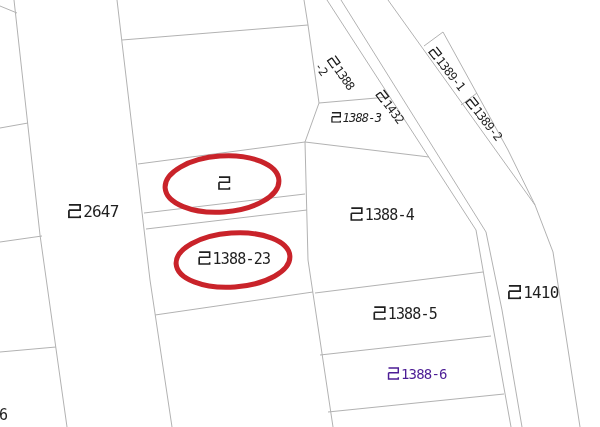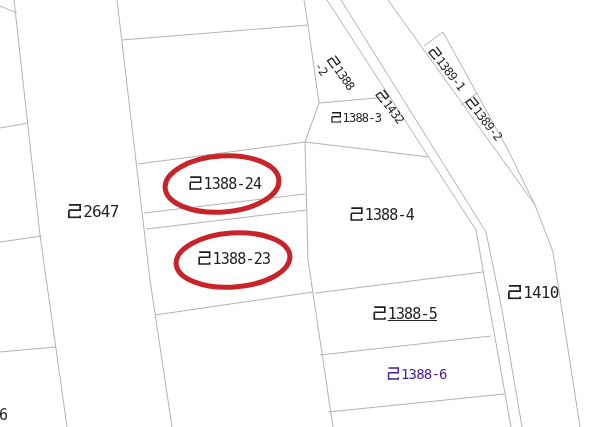--- a/index.html
+++ b/index.html
@@ -69,50 +69,50 @@
     </g>
     <g id="highlights">
         <ellipse cx="222" cy="184" rx="57" ry="28" fill="none" stroke="#c9232a" stroke-width="5" transform="rotate(-4 222 184)"></ellipse>
         <ellipse cx="233" cy="260" rx="57" ry="27" fill="none" stroke="#c9232a" stroke-width="5" transform="rotate(-4 233 260)"></ellipse>
       </g>
   </svg>
 
   <div id="labels-layer">
       <div class="map-label" title="己1388-24" style="left: 225px; top: 184px; font-size: 15px; color: rgb(31, 31, 31); transform: translate(-50%, -50%) rotate(0deg);"><svg class="ji" viewBox="0 0 12 13" aria-hidden="true">
           <path d="M1.2 1.1 H10.8 V5.7 H1.2 M1.2 5.7 V11.9 H10.8 V10.2" fill="none" stroke="currentColor" stroke-width="1.5"></path>
-        </svg><span>1388-24</span></div>
+        </svg></div>
       <div class="map-label" title="己1388-23" style="left: 234px; top: 259px; font-size: 15px; color: rgb(31, 31, 31); transform: translate(-50%, -50%) rotate(0deg);"><svg class="ji" viewBox="0 0 12 13" aria-hidden="true">
           <path d="M1.2 1.1 H10.8 V5.7 H1.2 M1.2 5.7 V11.9 H10.8 V10.2" fill="none" stroke="currentColor" stroke-width="1.5"></path>
         </svg><span>1388-23</span></div>
       <div class="map-label" title="己1409" style="left: 93px; top: 212px; font-size: 16px; color: rgb(31, 31, 31); transform: translate(-50%, -50%) rotate(0deg);"><svg class="ji" viewBox="0 0 12 13" aria-hidden="true">
           <path d="M1.2 1.1 H10.8 V5.7 H1.2 M1.2 5.7 V11.9 H10.8 V10.2" fill="none" stroke="currentColor" stroke-width="1.5"></path>
         </svg><span>2647</span></div>
       <div class="map-label" title="己1388" style="left: 341px; top: 73px; font-size: 12px; color: rgb(31, 31, 31); transform: translate(-50%, -50%) rotate(55deg);"><svg class="ji" viewBox="0 0 12 13" aria-hidden="true">
           <path d="M1.2 1.1 H10.8 V5.7 H1.2 M1.2 5.7 V11.9 H10.8 V10.2" fill="none" stroke="currentColor" stroke-width="1.5"></path>
         </svg><span>1388</span></div>
       <div class="map-label" title="-2" style="left: 321px; top: 69px; font-size: 12px; color: rgb(31, 31, 31); transform: translate(-50%, -50%) rotate(55deg);"><span>-2</span></div>
       <div class="map-label" title="己1432" style="left: 390px; top: 107px; font-size: 12px; color: rgb(31, 31, 31); transform: translate(-50%, -50%) rotate(53deg);"><svg class="ji" viewBox="0 0 12 13" aria-hidden="true">
           <path d="M1.2 1.1 H10.8 V5.7 H1.2 M1.2 5.7 V11.9 H10.8 V10.2" fill="none" stroke="currentColor" stroke-width="1.5"></path>
         </svg><span>1432</span></div>
-      <div class="map-label" title="己1388-3" style="left: 356px; top: 118px; font-size: 12px; color: rgb(31, 31, 31); transform: translate(-50%, -50%) rotate(0deg);"><svg class="ji" viewBox="0 0 12 13" aria-hidden="true">
+      <div class="map-label" title="己1388-3" style="left: 356px; top: 118px; font-size: 12px; color: rgb(31, 31, 31); transform: translate(-50%, -50%) rotate(0deg); font-style: italic;"><svg class="ji" viewBox="0 0 12 13" aria-hidden="true">
           <path d="M1.2 1.1 H10.8 V5.7 H1.2 M1.2 5.7 V11.9 H10.8 V10.2" fill="none" stroke="currentColor" stroke-width="1.5"></path>
         </svg><span>1388-3</span></div>
       <div class="map-label" title="己1389-1" style="left: 447px; top: 69px; font-size: 12px; color: rgb(31, 31, 31); transform: translate(-50%, -50%) rotate(52deg);"><svg class="ji" viewBox="0 0 12 13" aria-hidden="true">
           <path d="M1.2 1.1 H10.8 V5.7 H1.2 M1.2 5.7 V11.9 H10.8 V10.2" fill="none" stroke="currentColor" stroke-width="1.5"></path>
         </svg><span>1389-1</span></div>
       <div class="map-label" title="己1389-2" style="left: 484px; top: 119px; font-size: 12px; color: rgb(31, 31, 31); transform: translate(-50%, -50%) rotate(52deg);"><svg class="ji" viewBox="0 0 12 13" aria-hidden="true">
           <path d="M1.2 1.1 H10.8 V5.7 H1.2 M1.2 5.7 V11.9 H10.8 V10.2" fill="none" stroke="currentColor" stroke-width="1.5"></path>
         </svg><span>1389-2</span></div>
       <div class="map-label" title="己1388-4" style="left: 382px; top: 215px; font-size: 15px; color: rgb(31, 31, 31); transform: translate(-50%, -50%) rotate(0deg);"><svg class="ji" viewBox="0 0 12 13" aria-hidden="true">
           <path d="M1.2 1.1 H10.8 V5.7 H1.2 M1.2 5.7 V11.9 H10.8 V10.2" fill="none" stroke="currentColor" stroke-width="1.5"></path>
         </svg><span>1388-4</span></div>
       <div class="map-label" title="己1410" style="left: 533px; top: 293px; font-size: 16px; color: rgb(31, 31, 31); transform: translate(-50%, -50%) rotate(0deg);"><svg class="ji" viewBox="0 0 12 13" aria-hidden="true">
           <path d="M1.2 1.1 H10.8 V5.7 H1.2 M1.2 5.7 V11.9 H10.8 V10.2" fill="none" stroke="currentColor" stroke-width="1.5"></path>
         </svg><span>1410</span></div>
-      <div class="map-label" title="己1388-5" style="left: 405px; top: 314px; font-size: 15px; color: rgb(31, 31, 31); transform: translate(-50%, -50%) rotate(0deg); text-decoration: underline;"><svg class="ji" viewBox="0 0 12 13" aria-hidden="true">
+      <div class="map-label" title="己1388-5" style="left: 405px; top: 314px; font-size: 15px; color: rgb(31, 31, 31); transform: translate(-50%, -50%) rotate(0deg);"><svg class="ji" viewBox="0 0 12 13" aria-hidden="true">
           <path d="M1.2 1.1 H10.8 V5.7 H1.2 M1.2 5.7 V11.9 H10.8 V10.2" fill="none" stroke="currentColor" stroke-width="1.5"></path>
         </svg><span>1388-5</span></div>
       <div class="map-label" title="己1388-6" style="left: 417px; top: 374px; font-size: 14px; color: #4c1d95; transform: translate(-50%, -50%) rotate(0deg);"><svg class="ji" viewBox="0 0 12 13" aria-hidden="true">
           <path d="M1.2 1.1 H10.8 V5.7 H1.2 M1.2 5.7 V11.9 H10.8 V10.2" fill="none" stroke="currentColor" stroke-width="1.5"></path>
         </svg><span>1388-6</span></div>
       <div class="map-label" title="6" style="left: 3px; top: 415px; font-size: 15px; color: rgb(31, 31, 31); transform: translate(-50%, -50%) rotate(0deg);"><span>6</span></div>
     </div>
 </div>
 
 </body></html>

